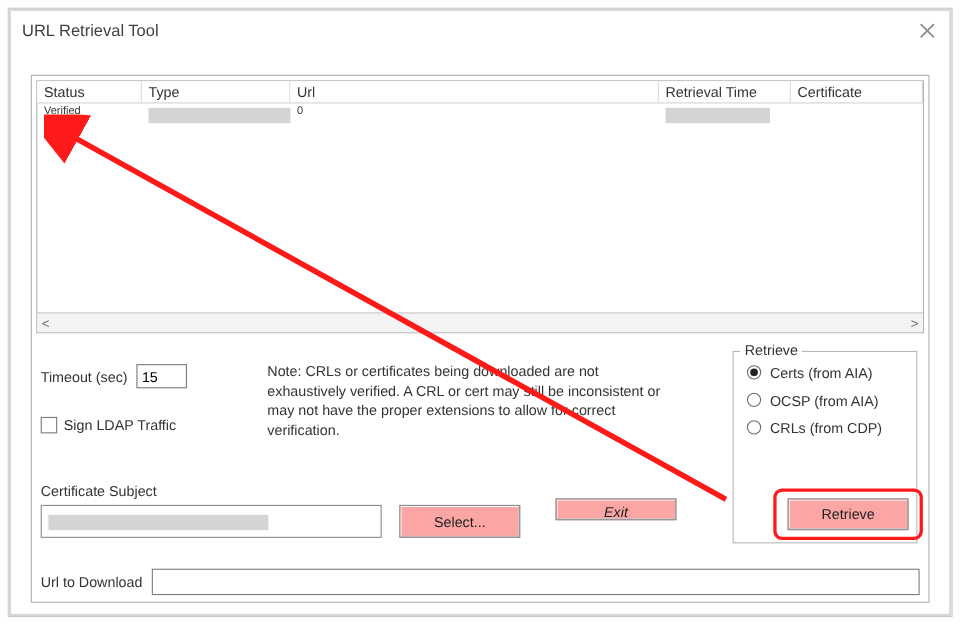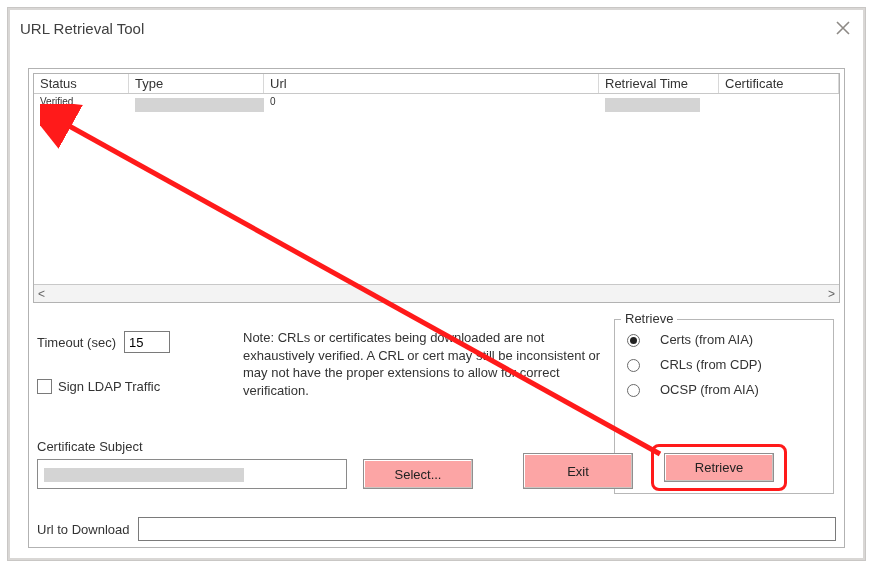--- a/index.html
+++ b/index.html
@@ -127,38 +127,38 @@
     position:absolute;
     left:210px; top:10px;
     width:370px;
     font-size:13px;
     color:#333;
     line-height:1.35;
   }
   .retrieve-group {
     position:absolute;
     right:6px; top:0px;
-    width:220px;
+    width:168px;
     height:175px;
     border:1px solid #b7b7b7;
   }
   .retrieve-group .legend {
     position:absolute;
     top:-9px; left:6px;
     background:#fff;
     padding:0 4px;
     font-size:13px;
   }
   .radio-list {
     padding:12px 8px 4px 12px;
     display:flex;
     flex-direction:column;
     gap:10px;
   }
-  .radio-item { display:flex; align-items:flex-end; gap:20px; }
+  .radio-item { display:flex; align-items:flex-start; gap:8px; }
   .radio {
     width:13px;height:13px;border:1px solid #6a6a6a;border-radius:50%;
     display:inline-flex;align-items:center;justify-content:center;background:#fff;
   }
   .radio.checked::after {
     content:""; width:7px;height:7px;border-radius:50%;background:#222;
   }
   .btn {
     border:1px solid #8f8f8f;
     background:#fca5a5;
@@ -183,21 +183,21 @@
   }
   .cert-subj-box {
     position:absolute;
     left:4px; top:140px;
     width:310px; height:30px;
     border:1px solid #8a8a8a;
     display:flex; align-items:center; padding:0 6px;
   }
   .cert-subj-box .redacted { width:200px; height:14px; }
   .select-btn { position:absolute; left:330px; top:140px; height:30px; min-width:110px;}
-  .exit-btn   { position:absolute; left:490px; top:134px; height:36px; min-width:110px;}
+  .exit-btn   { position:absolute; left:472px; top:134px; height:20px; min-width:110px;font-style:italic;}
   .url-row {
     position:absolute;
     left:4px; top:198px;
     display:flex;
     align-items:center;
     gap:8px;
     right:4px;
   }
   .url-row input {
     flex:1; height:24px;
@@ -268,25 +268,25 @@
 
       <div class="retrieve-group">
         <span class="legend">Retrieve</span>
         <div class="radio-list">
           <label class="radio-item">
             <span class="radio checked"></span>
             <span>Certs (from AIA)</span>
           </label>
           <label class="radio-item">
             <span class="radio"></span>
-            <span>CRLs (from CDP)</span>
+            <span>OCSP (from AIA)</span>
           </label>
           <label class="radio-item">
             <span class="radio"></span>
-            <span>OCSP (from AIA)</span>
+            <span>CRLs (from CDP)</span>
           </label>
         </div>
         <div class="retrieve-btn-wrap">
           <button class="btn">Retrieve</button>
         </div>
       </div>
 
       <span class="cert-subj-label">Certificate Subject</span>
       <div class="cert-subj-box">
         <span class="redacted"></span>

